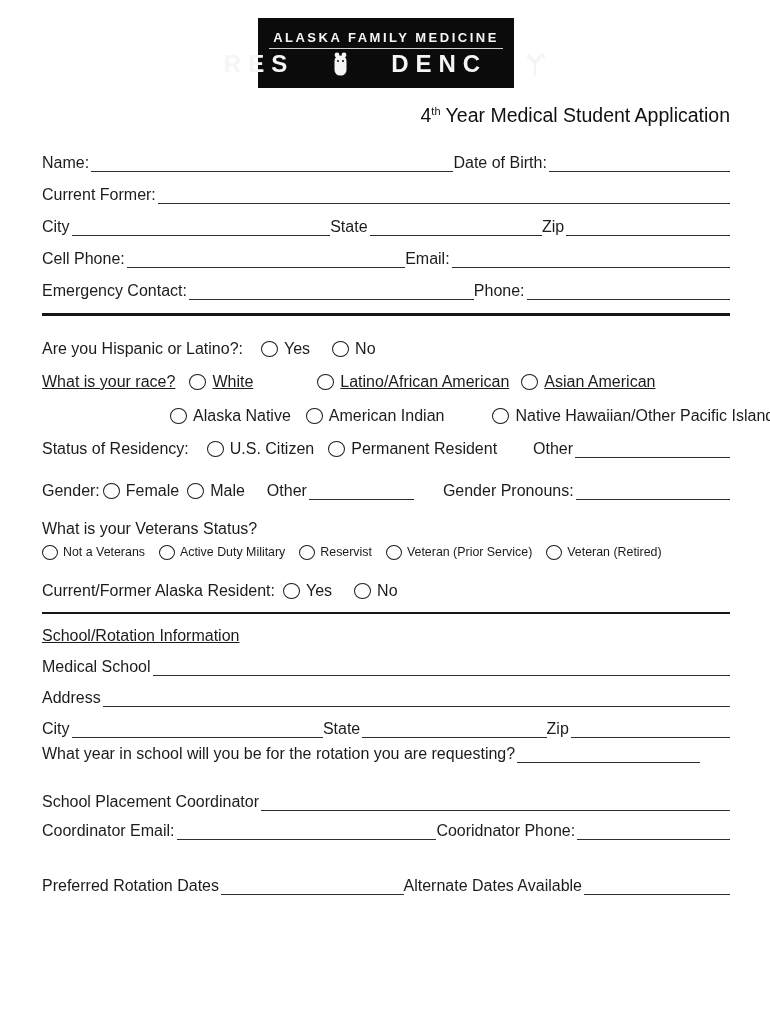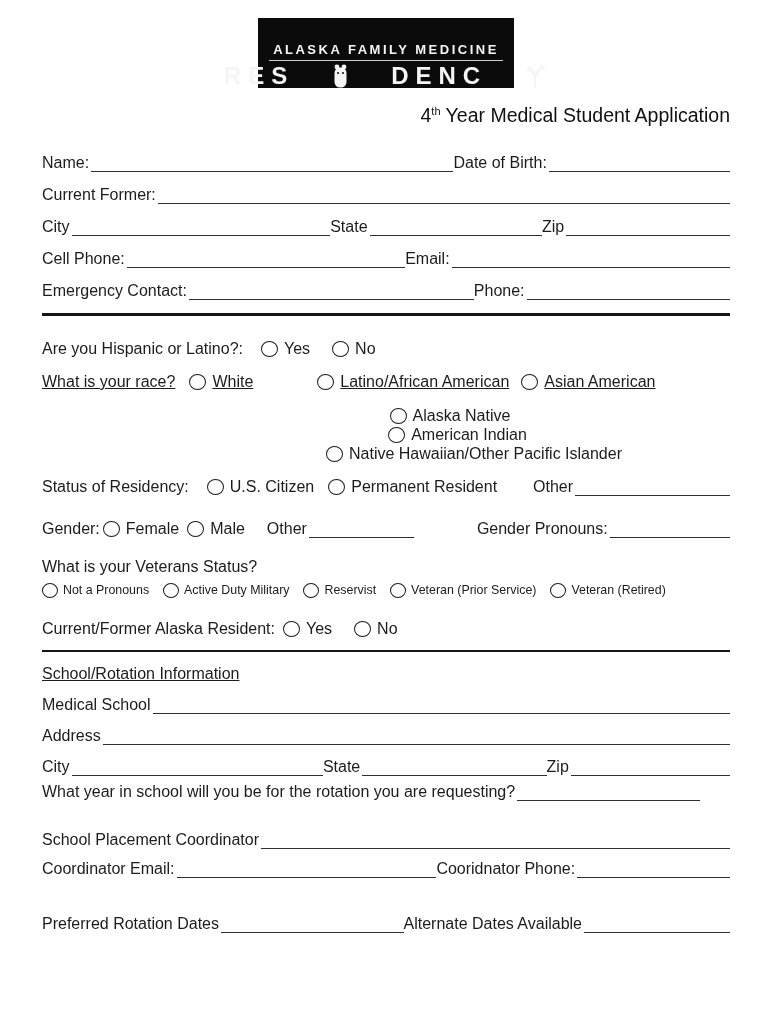--- a/index.html
+++ b/index.html
@@ -12,21 +12,21 @@
     overflow:hidden;
   }
   .page { padding:18px 40px 0 42px; }
 
   
   .logo {
     width:256px; height:70px;
     background:#0b0b0b;
     margin:0 auto;
     display:flex; flex-direction:column;
-    align-items:center; justify-content:flex-end;
+    align-items:center; justify-content:center;
     color:#f5f5f5;
   }
   .logo-top {
     font-size:13px; font-weight:bold; letter-spacing:2.5px;
     border-bottom:1px solid #cfcfcf;
     padding:0 4px 3px; white-space:nowrap;
   }
   .logo-bottom {
     display:flex; align-items:center;
     font-size:24px; font-weight:bold; letter-spacing:7px;
@@ -89,24 +89,24 @@
   .mt36 { margin-top:36px; }
 
   .ml3  { margin-left:3px; }
   .ml8  { margin-left:8px; }
   .ml12 { margin-left:12px; }
   .ml14 { margin-left:14px; }
   .ml15 { margin-left:15px; }
   .ml18 { margin-left:18px; }
   .ml22 { margin-left:22px; }
   .ml36 { margin-left:36px; }
-  .ml45 { margin-left:63px;text-align:center; }
+  .ml45 { margin-left:29px;text-align:center; }
   .ml48 { margin-left:48px; }
   .ml64 { margin-left:64px; }
-  .indent128 { padding-left:128px;flex-direction:column; }
+  .indent128 { padding-left:128px; }
 
   .vets { font-size:12.4px; }
   .vets .radio { width:16px; height:15px; }
   .vets .opt { gap:5px; }
   .vets .opt + .opt { margin-left:14px; }
 
   .section-title { text-decoration:underline; }
 </style>
 </head>
 <body>
@@ -250,21 +250,21 @@
       <span class="lbl ml45">Gender Pronouns:</span>
       <span class="fill"></span>
     </div>
 
     <div class="row mb5">
       <span class="lbl">What is your Veterans Status?</span>
     </div>
     <div class="row center vets mb19">
       <span class="opt">
         <span class="radio"></span>
-        <span>Not a Pronouns</span>
+        <span>Not a Veterans</span>
       </span>
       <span class="opt">
         <span class="radio"></span>
         <span>Active Duty Military</span>
       </span>
       <span class="opt">
         <span class="radio"></span>
         <span>Reservist</span>
       </span>
       <span class="opt">

